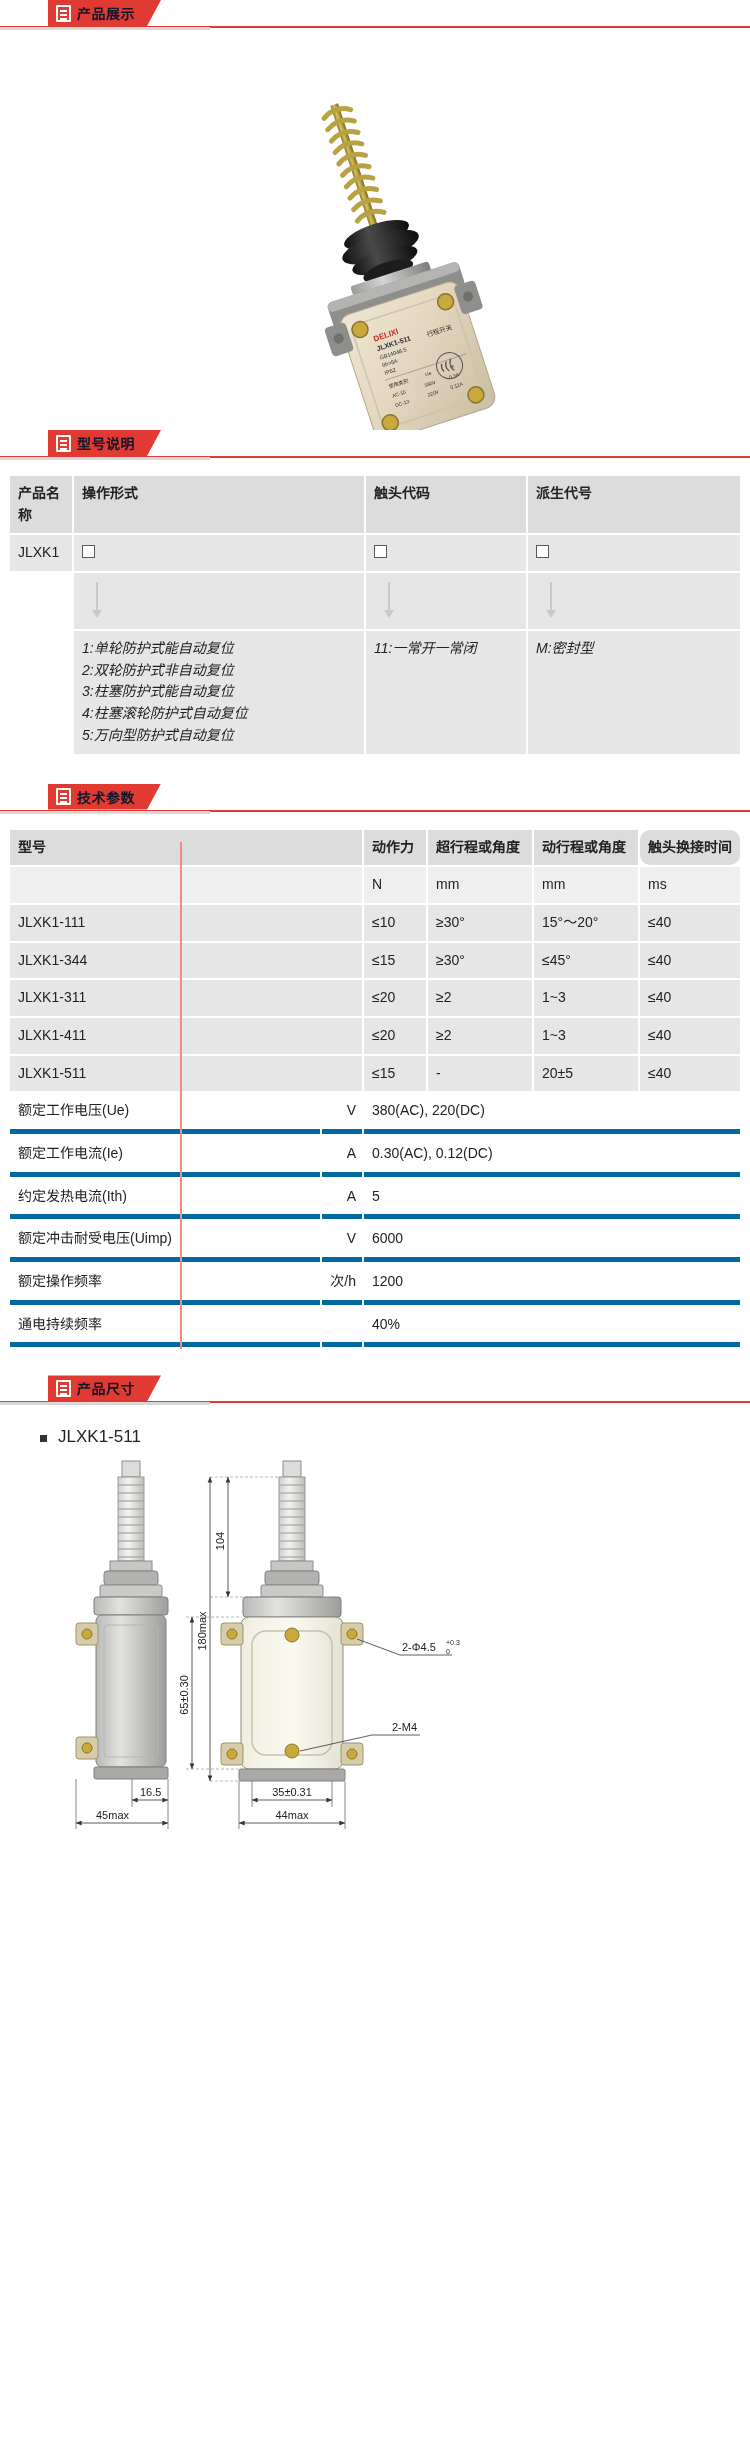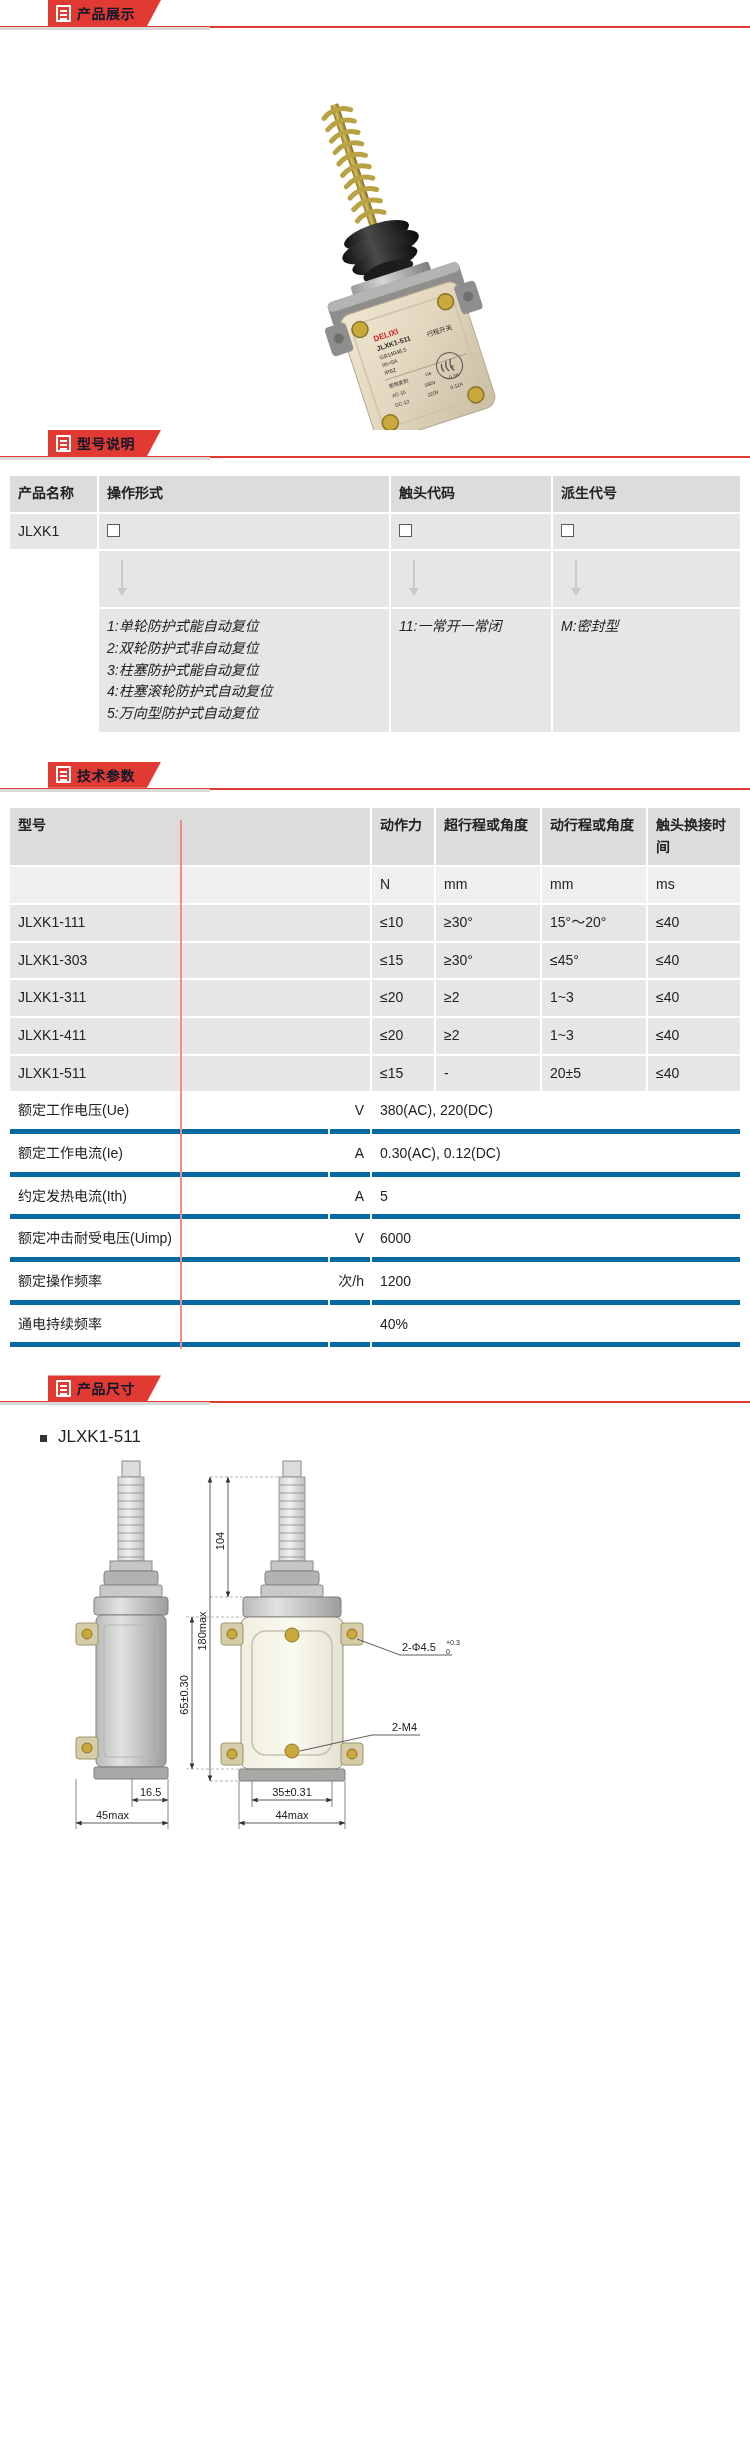--- a/index.html
+++ b/index.html
@@ -98,21 +98,21 @@
     padding: 7px 8px;
     text-align: left;
     font-weight: normal;
     vertical-align: top;
     line-height: 1.55;
   }
   table.grid th { background: #dcdcdc; font-weight: bold; }
 
   
   .model-table { margin-top: 14px; }
-  .model-table td.name-col { width: 87px; white-space: nowrap; }
+  .model-table td.name-col { width: 62px; white-space: nowrap; }
   .model-table td.blank { background: #ffffff; }
   .sq {
     display: inline-block;
     width: 13px; height: 13px;
     border: 1px solid #5a5a5a;
     background: #fff;
     vertical-align: -1px;
   }
   .arrow-row td { background: #ffffff; padding: 0; height: 42px; }
   .arrow {
@@ -137,21 +137,21 @@
   .opts { line-height: 1.95; font-size: 14px; font-style: italic; }
 
   
   .spec-table { margin-top: 14px; }
   .spec-table td, .spec-table th { font-size: 14px; padding: 6px 8px; }
   .spec-table .lbl { width: 150px; }
   .spec-table .unit-cell { width: 26px; text-align: right; padding-right: 6px; }
   .spec-table .c-force { width: 62px; }
   .spec-table .c-over  { width: 104px; }
   .spec-table .c-act   { width: 104px; }
-  .spec-table .c-time  { width: 92px; }
+  .spec-table .c-time  { width: 100px; border-radius: 10px; }
   .spec-table tr.light td { background: #efefef; }
   .spec-table tr.elec td {
     background: #ffffff;
     border-bottom: 5px solid #0369a1;
   }
   .spec-divider {
     position: absolute;
     width: 2px;
     background: #f08b86;
   }
@@ -374,21 +374,21 @@
       </tr>
 
       <tr>
         <td class="lbl" colspan="2">JLXK1-111</td>
         <td>≤10</td>
         <td>≥30°</td>
         <td>15°～20°</td>
         <td>≤40</td>
       </tr>
       <tr>
-        <td class="lbl" colspan="2">JLXK1-303</td>
+        <td class="lbl" colspan="2">JLXK1-344</td>
         <td>≤15</td>
         <td>≥30°</td>
         <td>≤45°</td>
         <td>≤40</td>
       </tr>
       <tr>
         <td class="lbl" colspan="2">JLXK1-311</td>
         <td>≤20</td>
         <td>≥2</td>
         <td>1~3</td>

